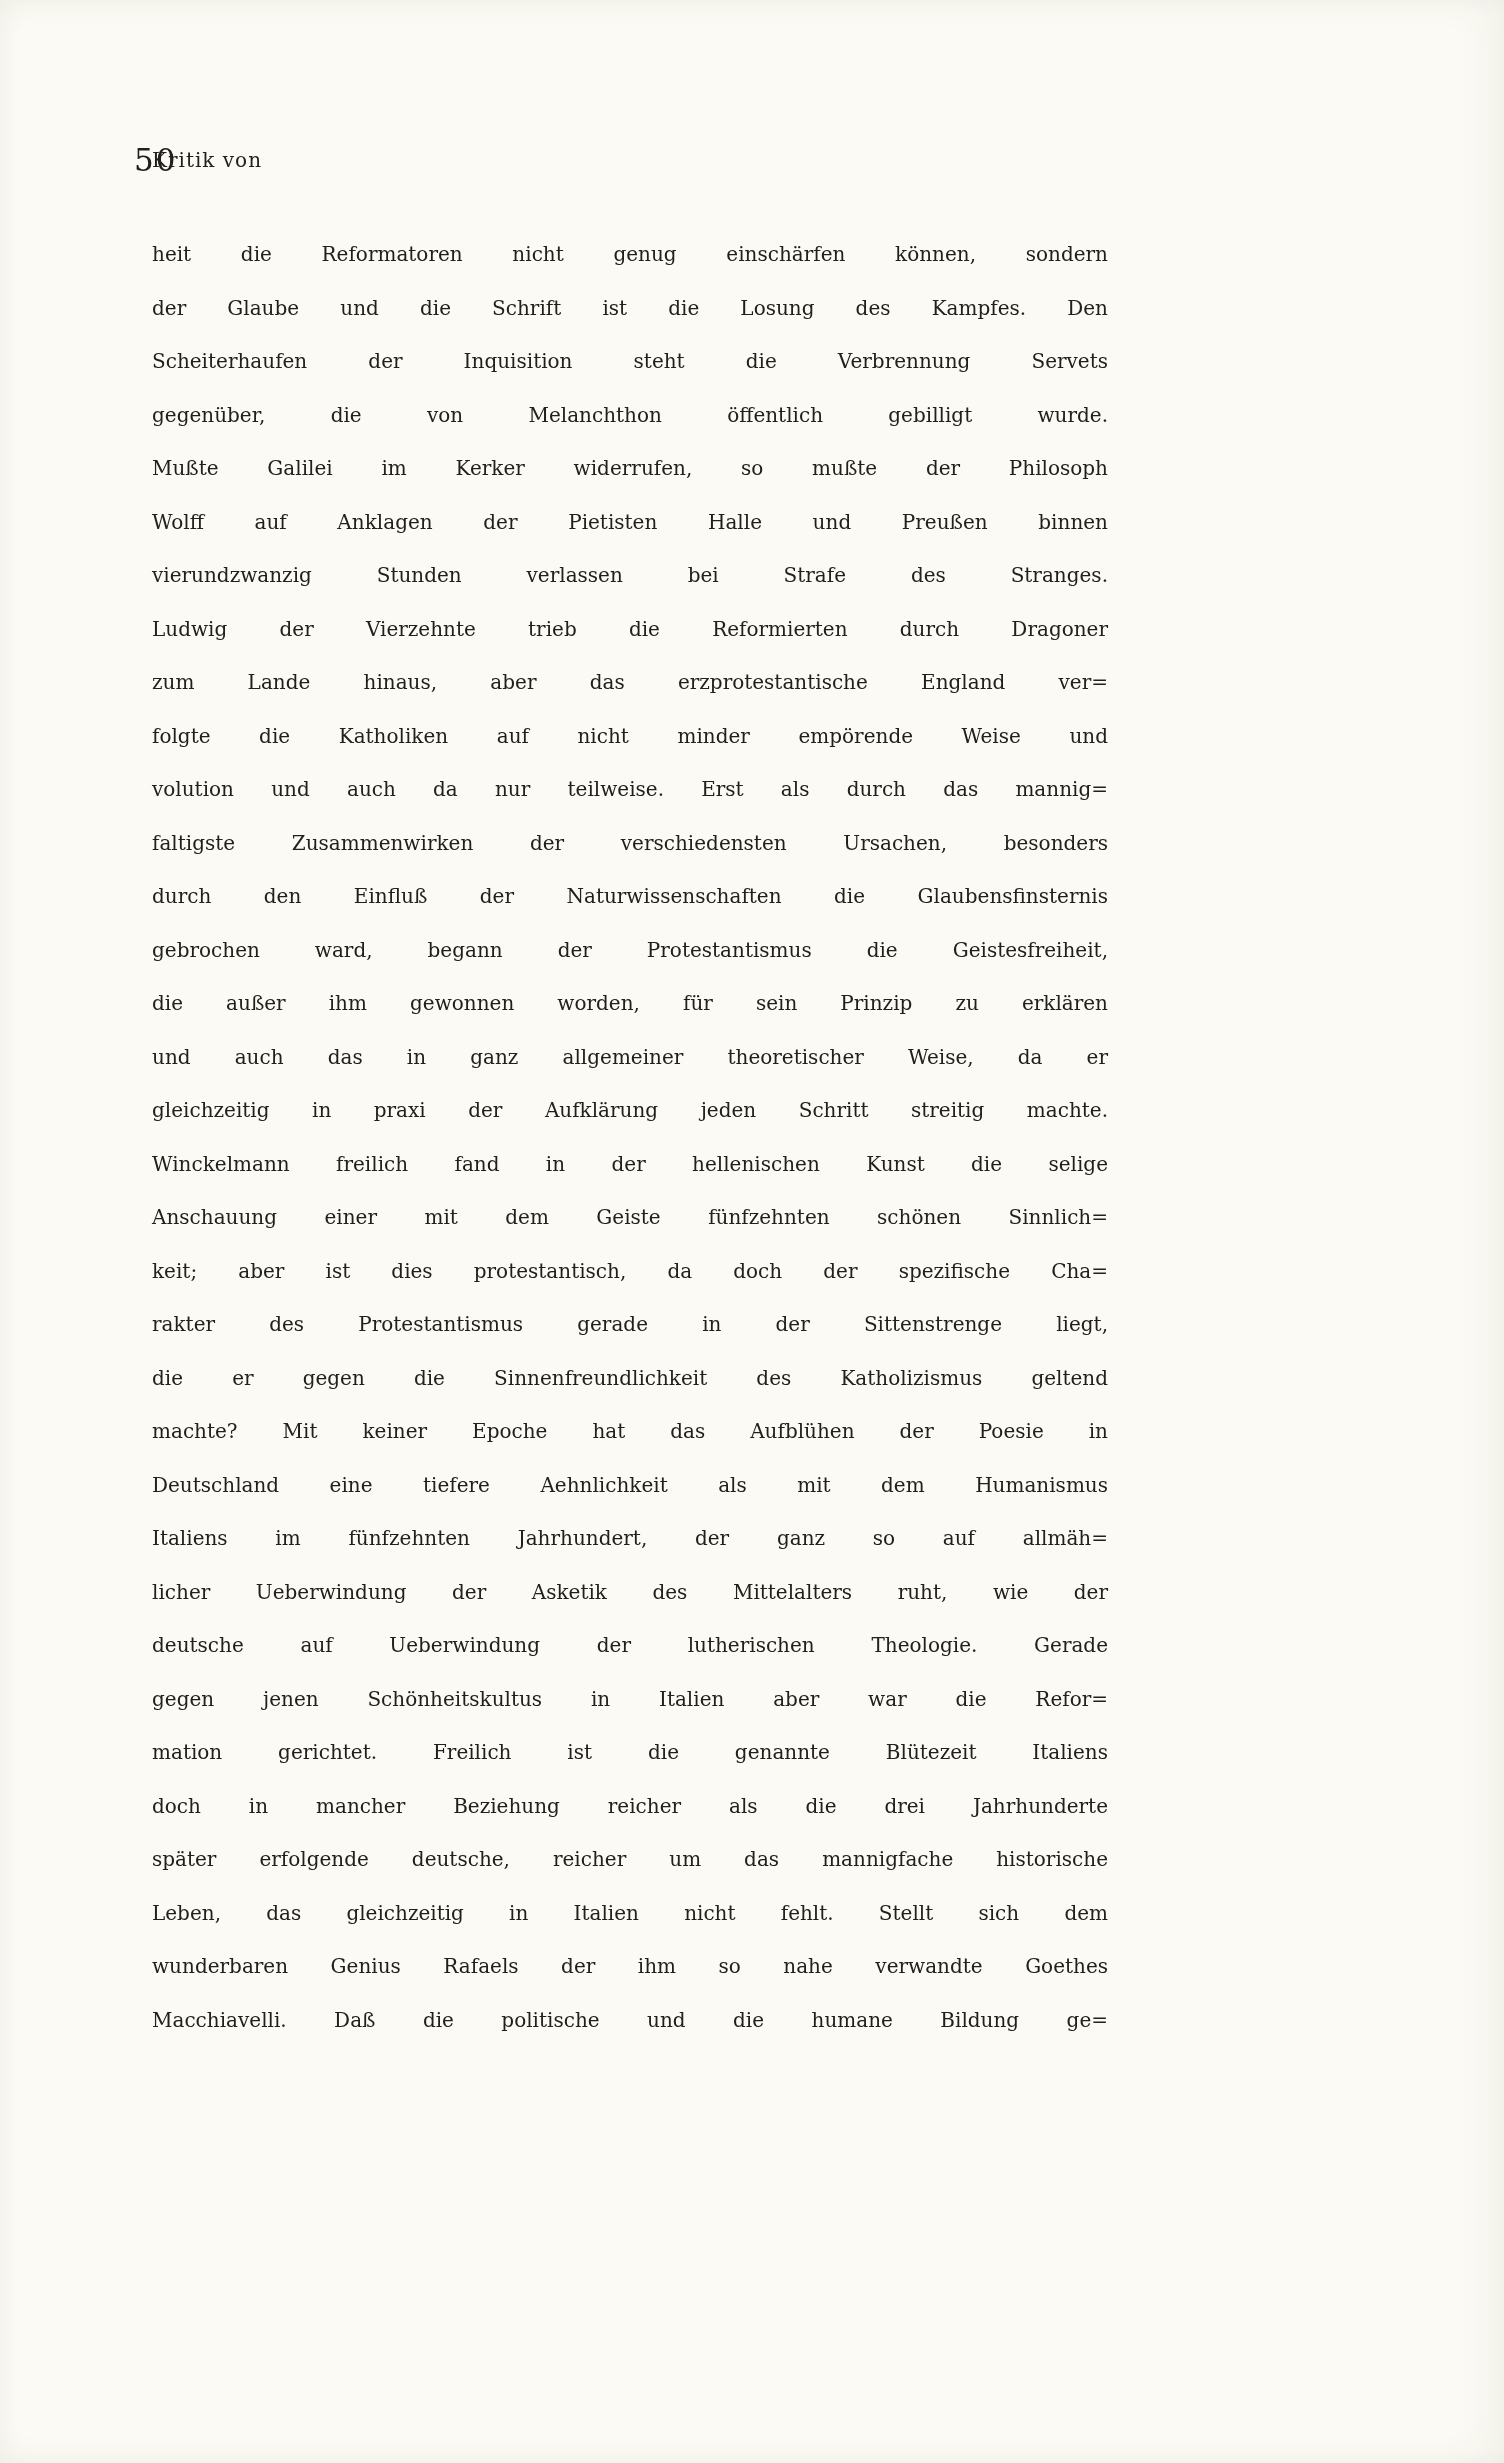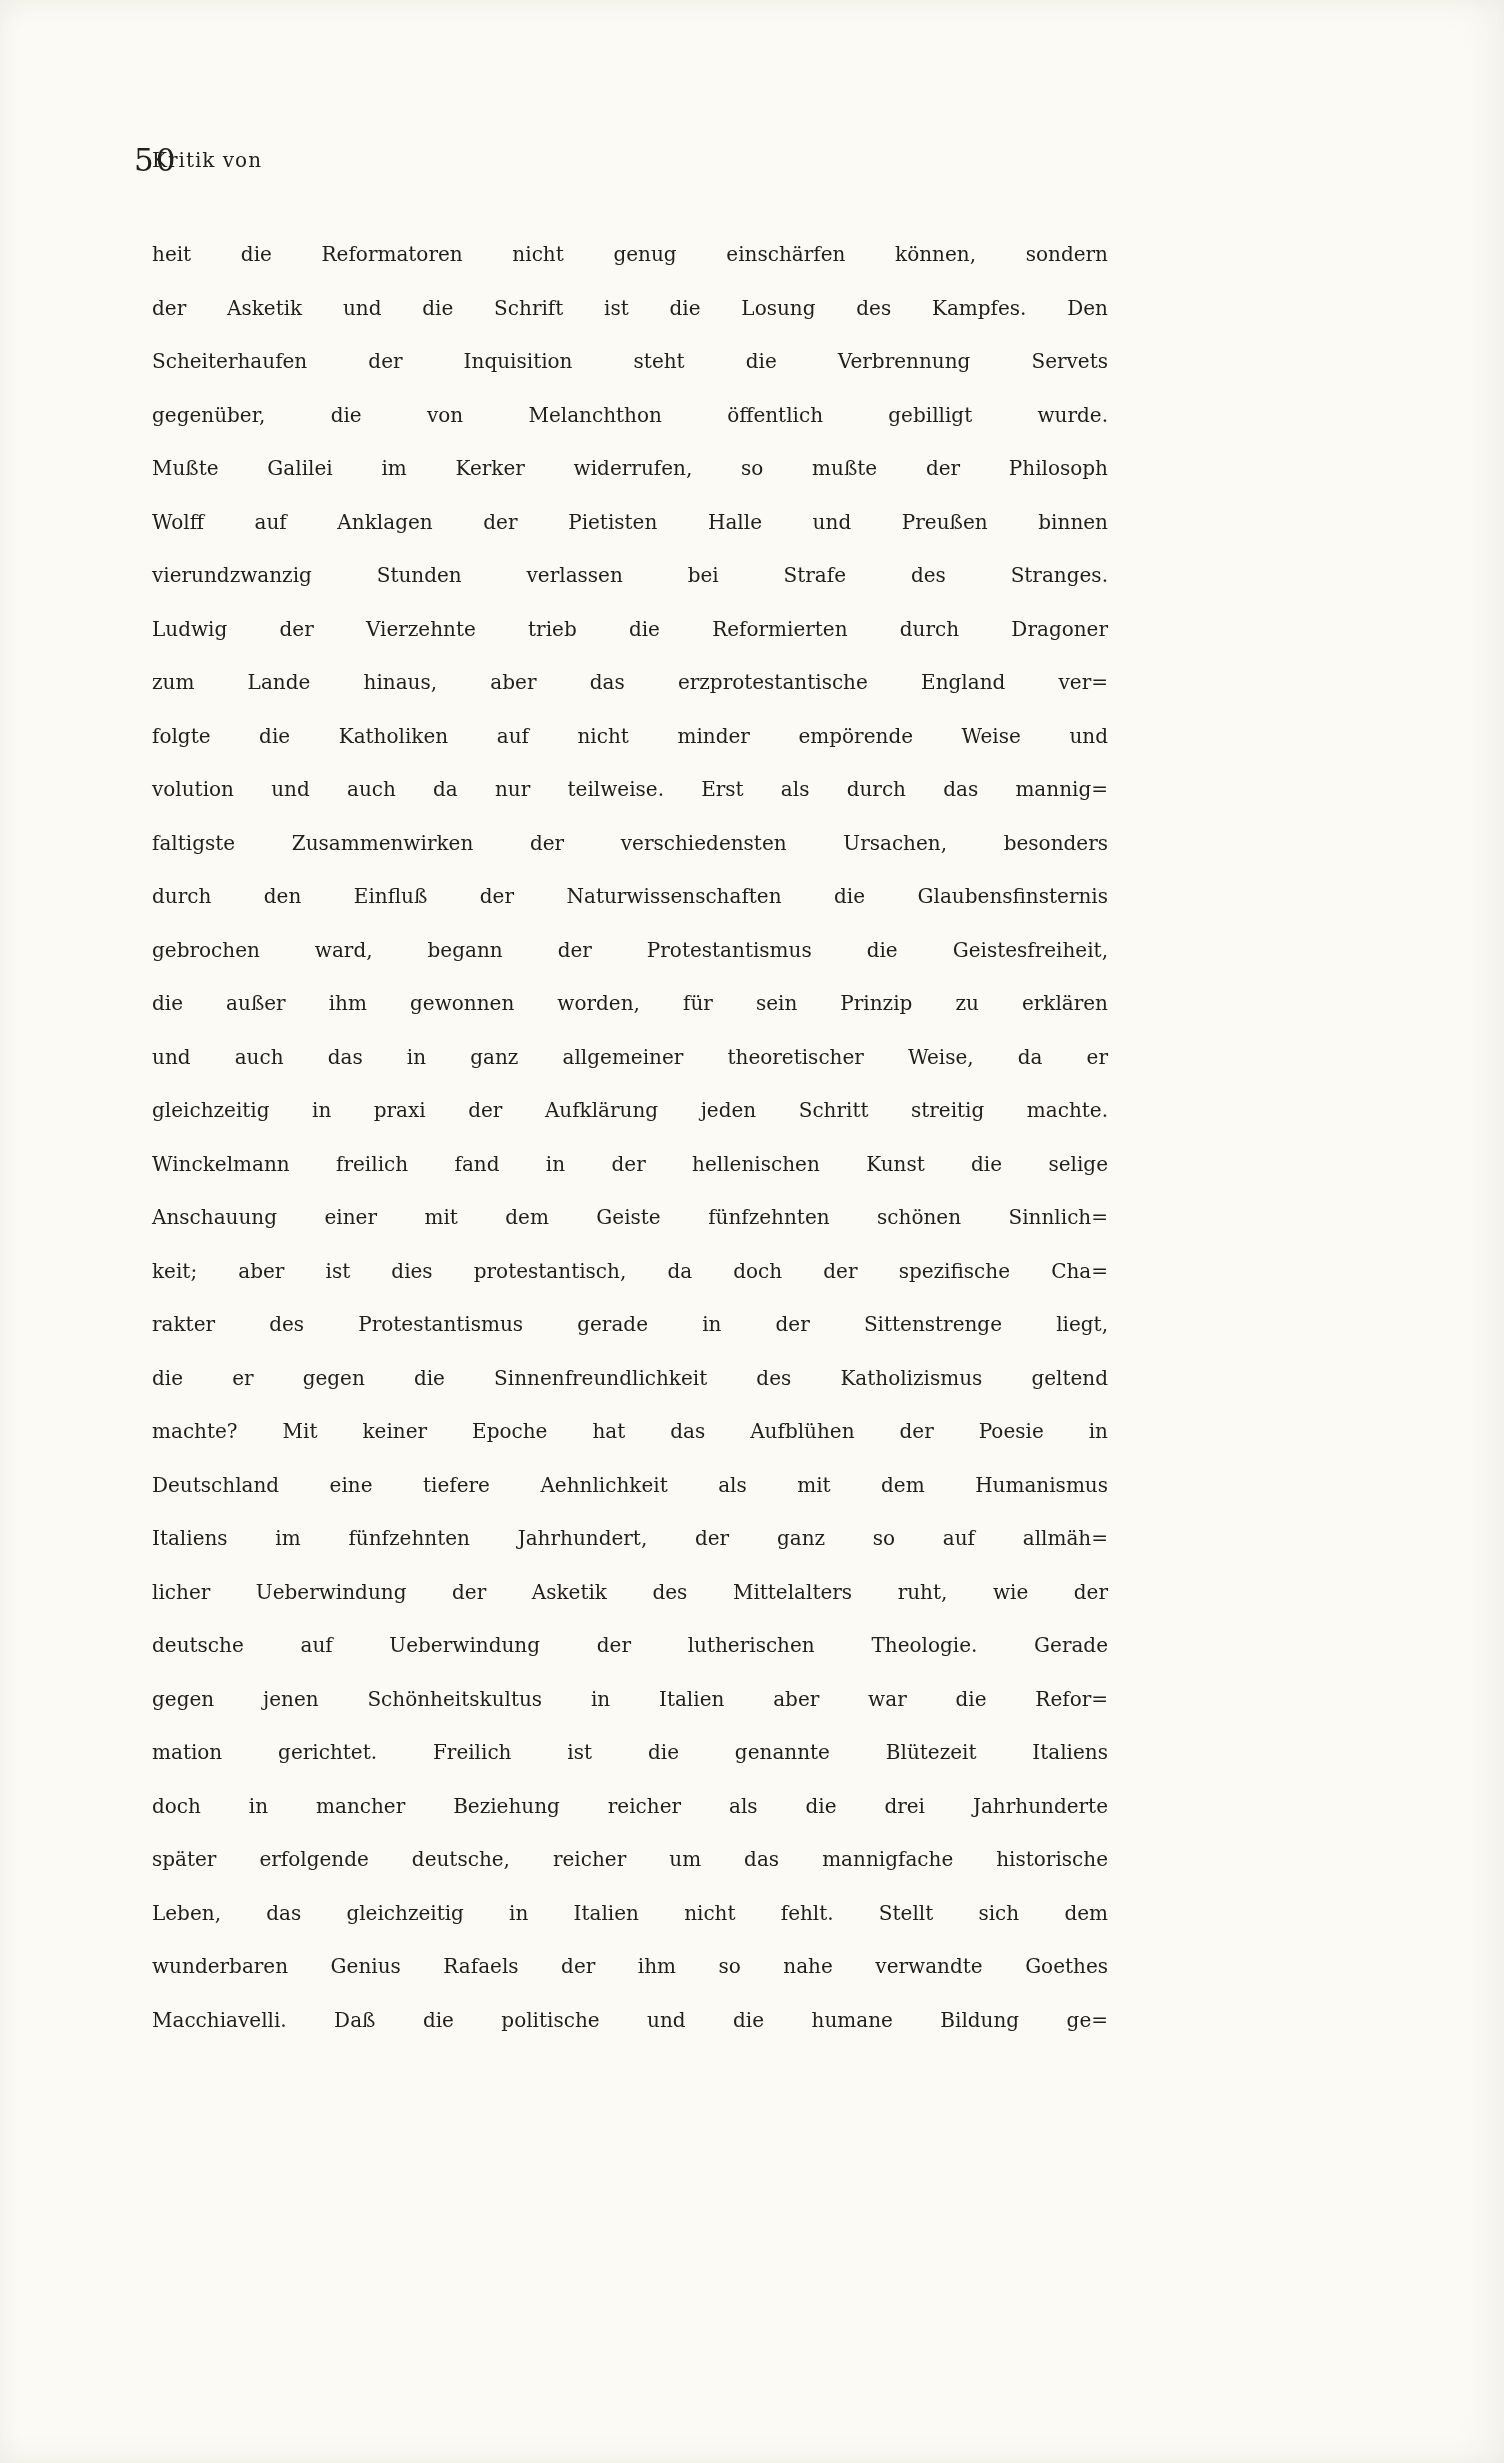--- a/index.html
+++ b/index.html
@@ -58,21 +58,21 @@
 <body>
 
 <div class="page">
   <div class="textblock">
     <div class="pageheader">
       <span class="page-number">50</span>
       <span class="running-title">Kritik von</span>
     </div>
     <div class="bodytext" id="body-lines">
         <div class="bline">heit die Reformatoren nicht genug einschärfen können, sondern</div>
-        <div class="bline">der Asketik und die Schrift ist die Losung des Kampfes. Den</div>
+        <div class="bline">der Glaube und die Schrift ist die Losung des Kampfes. Den</div>
         <div class="bline">Scheiterhaufen der Inquisition steht die Verbrennung Servets</div>
         <div class="bline">gegenüber, die von Melanchthon öffentlich gebilligt wurde.</div>
         <div class="bline">Mußte Galilei im Kerker widerrufen, so mußte der Philosoph</div>
         <div class="bline">Wolff auf Anklagen der Pietisten Halle und Preußen binnen</div>
         <div class="bline">vierundzwanzig Stunden verlassen bei Strafe des Stranges.</div>
         <div class="bline">Ludwig der Vierzehnte trieb die Reformierten durch Dragoner</div>
         <div class="bline">zum Lande hinaus, aber das erzprotestantische England ver=</div>
         <div class="bline">folgte die Katholiken auf nicht minder empörende Weise und</div>
         <div class="bline">volution und auch da nur teilweise. Erst als durch das mannig=</div>
         <div class="bline">faltigste Zusammenwirken der verschiedensten Ursachen, besonders</div>

